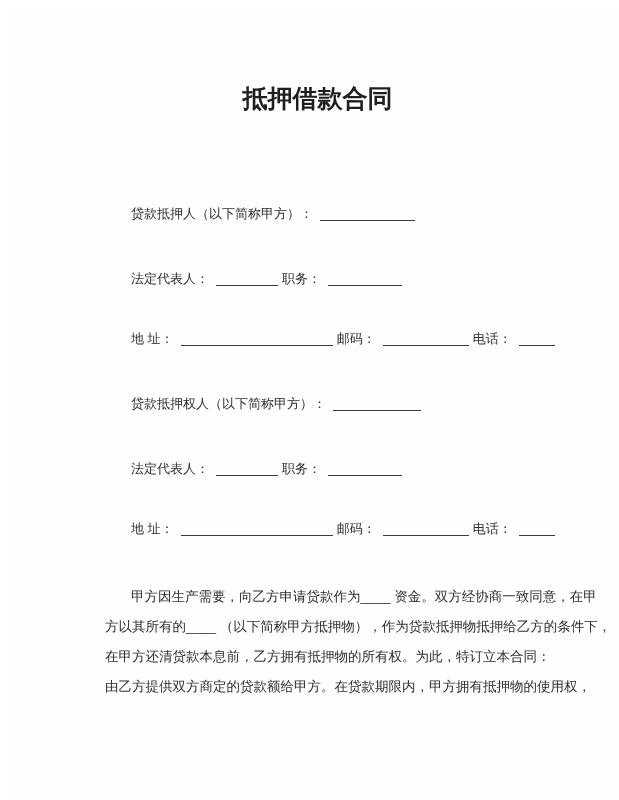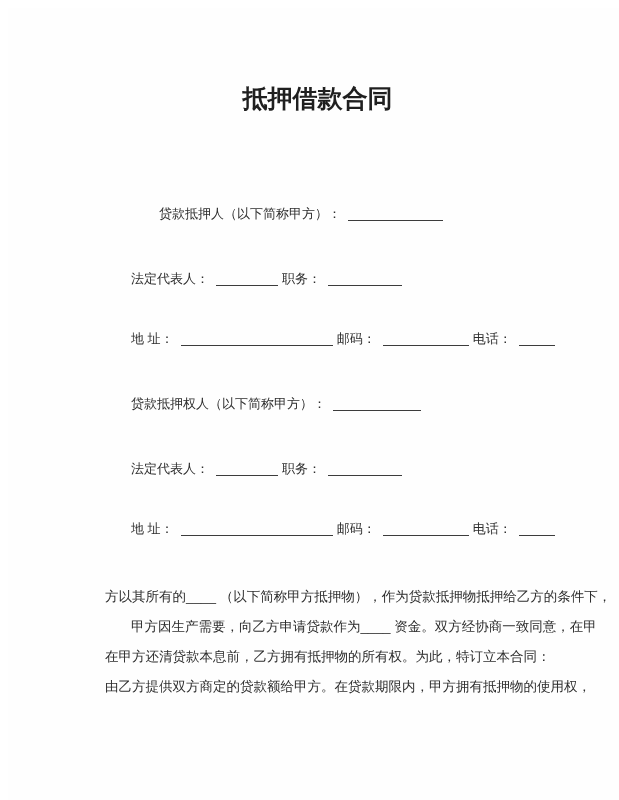--- a/index.html
+++ b/index.html
@@ -43,21 +43,21 @@
     margin-left: 3px;
   }
   .gap { margin-left: 0; }
   .w95 { width: 95px; }
   .w88 { width: 88px; }
   .w62 { width: 62px; }
   .w74 { width: 74px; }
   .w152 { width: 152px; }
   .w86 { width: 86px; }
   .w36 { width: 36px; }
-  .row-1 { top: 190px; margin-left: 28px; }
+  .row-1 { top: 190px; }
   .row-2 { top: 255px; }
   .row-3 { top: 315px; }
   .row-4 { top: 380px; }
   .row-5 { top: 445px; }
   .row-6 { top: 505px; }
   .preamble {
     position: absolute;
     left: 89px;
     top: 566px;
     font-size: 13.5px;
@@ -95,19 +95,19 @@
 
   <div class="row row-5">
     <span class="lbl">法定代表人：</span><span class="blank w62"></span><span class="lbl gap">职务：</span><span class="blank w74"></span>
   </div>
 
   <div class="row row-6">
     <span class="lbl">地 址：</span><span class="blank w152"></span><span class="lbl gap">邮码：</span><span class="blank w86"></span><span class="lbl gap">电话：</span><span class="blank w36"></span>
   </div>
 
   <div class="preamble">
+    <div class="pline indent">甲方因生产需要，向乙方申请贷款作为____ 资金。双方经协商一致同意，在甲</div>
     <div class="pline">方以其所有的____ （以下简称甲方抵押物），作为贷款抵押物抵押给乙方的条件下，</div>
-    <div class="pline indent">甲方因生产需要，向乙方申请贷款作为____ 资金。双方经协商一致同意，在甲</div>
     <div class="pline">在甲方还清贷款本息前，乙方拥有抵押物的所有权。为此，特订立本合同：</div>
     <div class="pline">由乙方提供双方商定的贷款额给甲方。在贷款期限内，甲方拥有抵押物的使用权，</div>
   </div>
 
 </div>
 
 </body></html>

